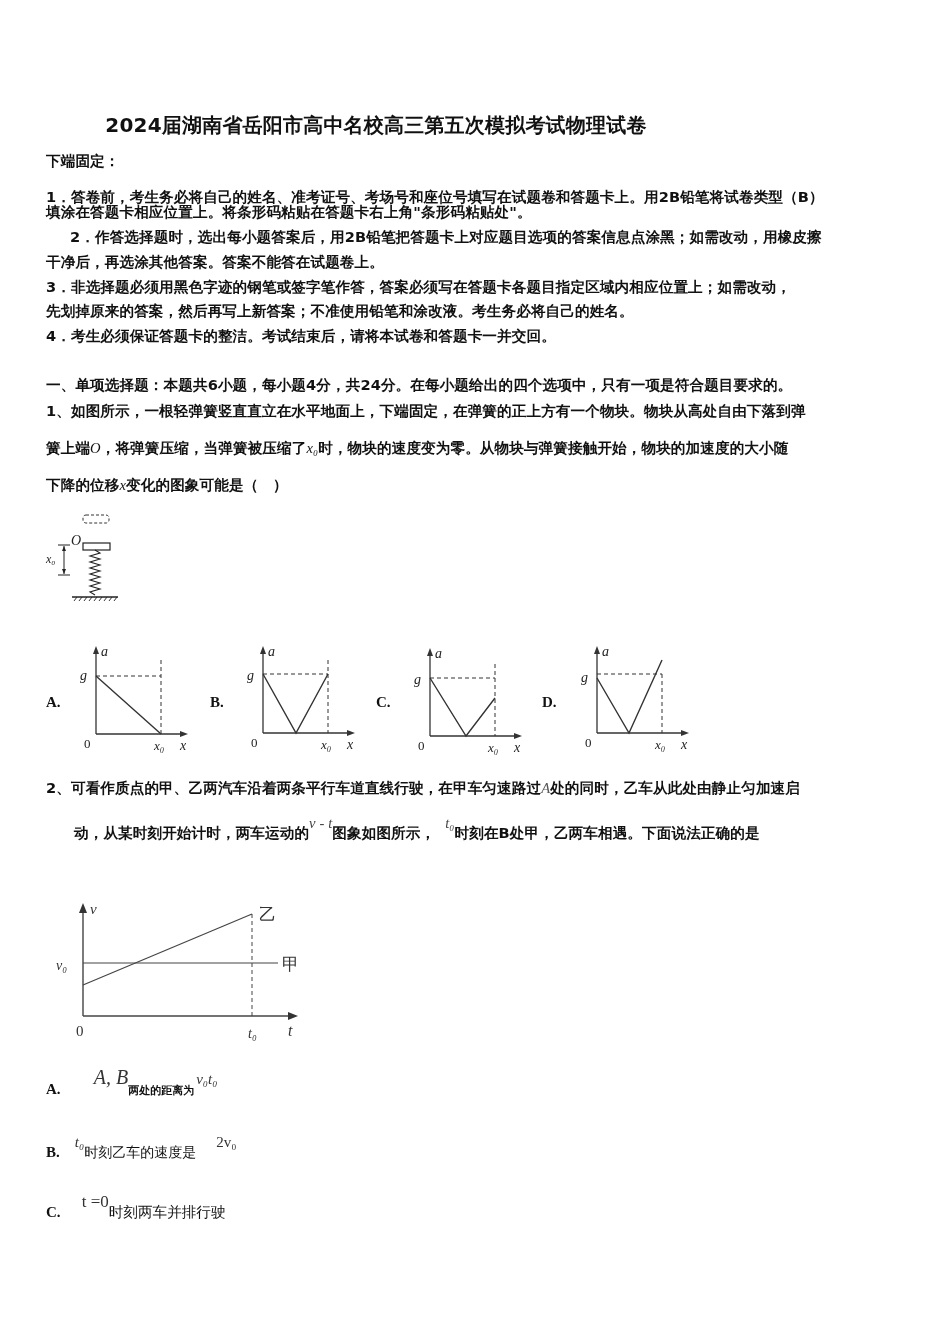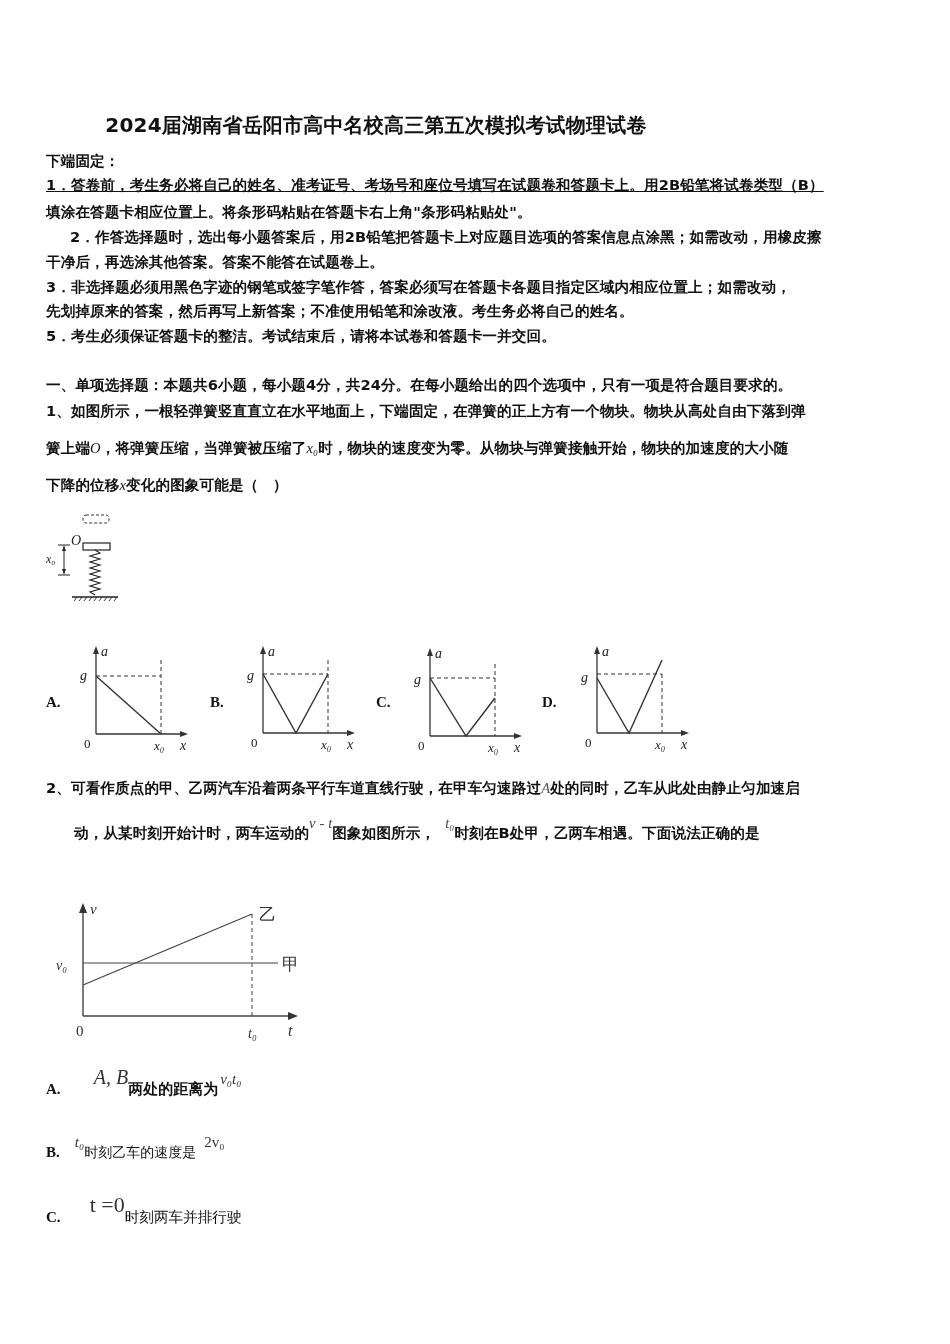--- a/index.html
+++ b/index.html
@@ -13,27 +13,27 @@
   .math { font-family: "Liberation Serif", "DejaVu Serif", serif; font-weight: normal; font-size: 15px; color: #333; }
   .mathsup { position: relative; top: -10px; }
   svg text { font-family: "Liberation Serif", "DejaVu Serif", serif; }
 </style>
 </head>
 <body>
 
 <div class="abs title">2024届湖南省岳阳市高中名校高三第五次模拟考试物理试卷</div>
 
 <div class="abs line" style="top:152px;">下端固定：</div>
-<div class="abs line" style="top:176px;text-decoration:underline;">1．答卷前，考生务必将自己的姓名、准考证号、考场号和座位号填写在试题卷和答题卡上。用2B铅笔将试卷类型（B）</div>
+<div class="abs line" style="top:188px;">1．答卷前，考生务必将自己的姓名、准考证号、考场号和座位号填写在试题卷和答题卡上。用2B铅笔将试卷类型（B）</div>
 <div class="abs line" style="top:203px;">填涂在答题卡相应位置上。将条形码粘贴在答题卡右上角"条形码粘贴处"。</div>
 <div class="abs line" style="top:228px;margin-left:24px;">2．作答选择题时，选出每小题答案后，用2B铅笔把答题卡上对应题目选项的答案信息点涂黑；如需改动，用橡皮擦</div>
 <div class="abs line" style="top:253px;">干净后，再选涂其他答案。答案不能答在试题卷上。</div>
 <div class="abs line" style="top:278px;">3．非选择题必须用黑色字迹的钢笔或签字笔作答，答案必须写在答题卡各题目指定区域内相应位置上；如需改动，</div>
 <div class="abs line" style="top:302px;">先划掉原来的答案，然后再写上新答案；不准使用铅笔和涂改液。考生务必将自己的姓名。</div>
-<div class="abs line" style="top:327px;">5．考生必须保证答题卡的整洁。考试结束后，请将本试卷和答题卡一并交回。</div>
+<div class="abs line" style="top:327px;">4．考生必须保证答题卡的整洁。考试结束后，请将本试卷和答题卡一并交回。</div>
 
 <div class="abs line" style="top:376px;">一、单项选择题：本题共6小题，每小题4分，共24分。在每小题给出的四个选项中，只有一项是符合题目要求的。</div>
 
 <div class="abs line" style="top:402px;">1、如图所示，一根轻弹簧竖直直立在水平地面上，下端固定，在弹簧的正上方有一个物块。物块从高处自由下落到弹</div>
 <div class="abs line" style="top:439px;">
   <span>簧上端</span><span class="ital">O</span><span>，将弹簧压缩，当弹簧被压缩了</span><span class="ital">x₀</span><span>时，物块的速度变为零。从物块与弹簧接触开始，物块的加速度的大小随</span>
 </div>
 <div class="abs line" style="top:476px;">
   <span>下降的位移</span><span class="ital">x</span><span>变化的图象可能是（　）</span>
 </div>
@@ -155,22 +155,22 @@
   <text x="16" y="80" font-size="14" font-style="italic" fill="#333">v₀</text>
   <text x="36" y="146" font-size="15" fill="#333">0</text>
   <text x="208" y="148" font-size="14" font-style="italic" fill="#333">t₀</text>
   <text x="248" y="146" font-size="16" font-style="italic" fill="#333">t</text>
   <text x="219" y="30" font-size="17" fill="#333" style="font-family:'DejaVu Sans',sans-serif;">乙</text>
   <text x="242" y="80" font-size="17" fill="#333" style="font-family:'DejaVu Sans',sans-serif;">甲</text>
 </svg>
 
 <div class="abs" style="left:46px; top:1076px;">
   <span class="opt-label">A.</span>
-  <span class="math ital mathsup" style="margin-left:28px; font-size:20px;">A, B</span><span style="font-weight:bold; font-size:15px;">两处的距离为</span><span class="math ital mathsup" style="margin-left:2px;">v₀t₀</span>
+  <span class="math ital mathsup" style="margin-left:28px; font-size:20px;">A, B</span><span style="font-weight:bold; font-size:11px;">两处的距离为</span><span class="math ital mathsup" style="margin-left:2px;">v₀t₀</span>
 </div>
 <div class="abs" style="left:46px; top:1142px;">
   <span class="opt-label">B.</span>
-  <span class="math ital mathsup" style="margin-left:10px;">t₀</span><span style="font-weight:normal; font-size:14px;">时刻乙车的速度是</span><span class="math mathsup" style="margin-left:8px;">2v₀</span>
+  <span class="math ital mathsup" style="margin-left:10px;">t₀</span><span style="font-weight:normal; font-size:14px;">时刻乙车的速度是</span><span class="math mathsup" style="margin-left:20px;">2v₀</span>
 </div>
 <div class="abs" style="left:46px; top:1202px;">
   <span class="opt-label">C.</span>
-  <span class="math mathsup" style="margin-left:24px; font-size:22px;">t =0</span><span style="font-weight:normal; font-size:14.6px;">时刻两车并排行驶</span>
+  <span class="math mathsup" style="margin-left:16px; font-size:17px;">t =0</span><span style="font-weight:normal; font-size:14.6px;">时刻两车并排行驶</span>
 </div>
 
 </body></html>

